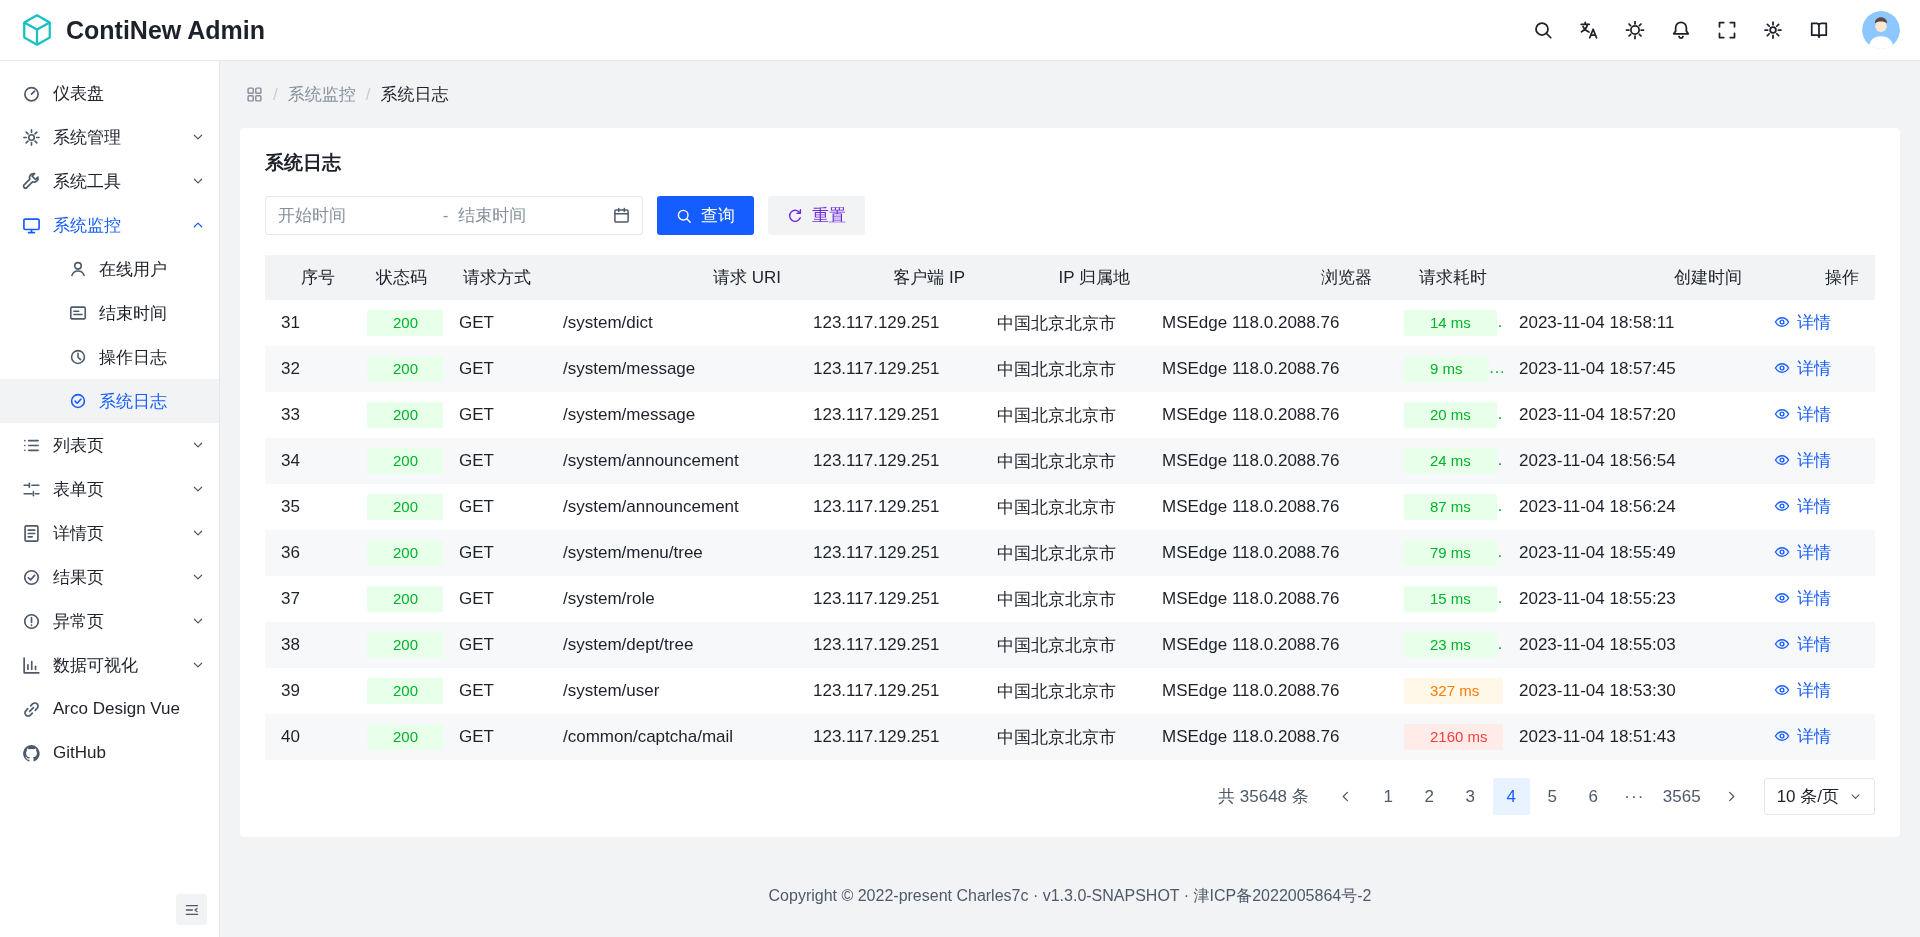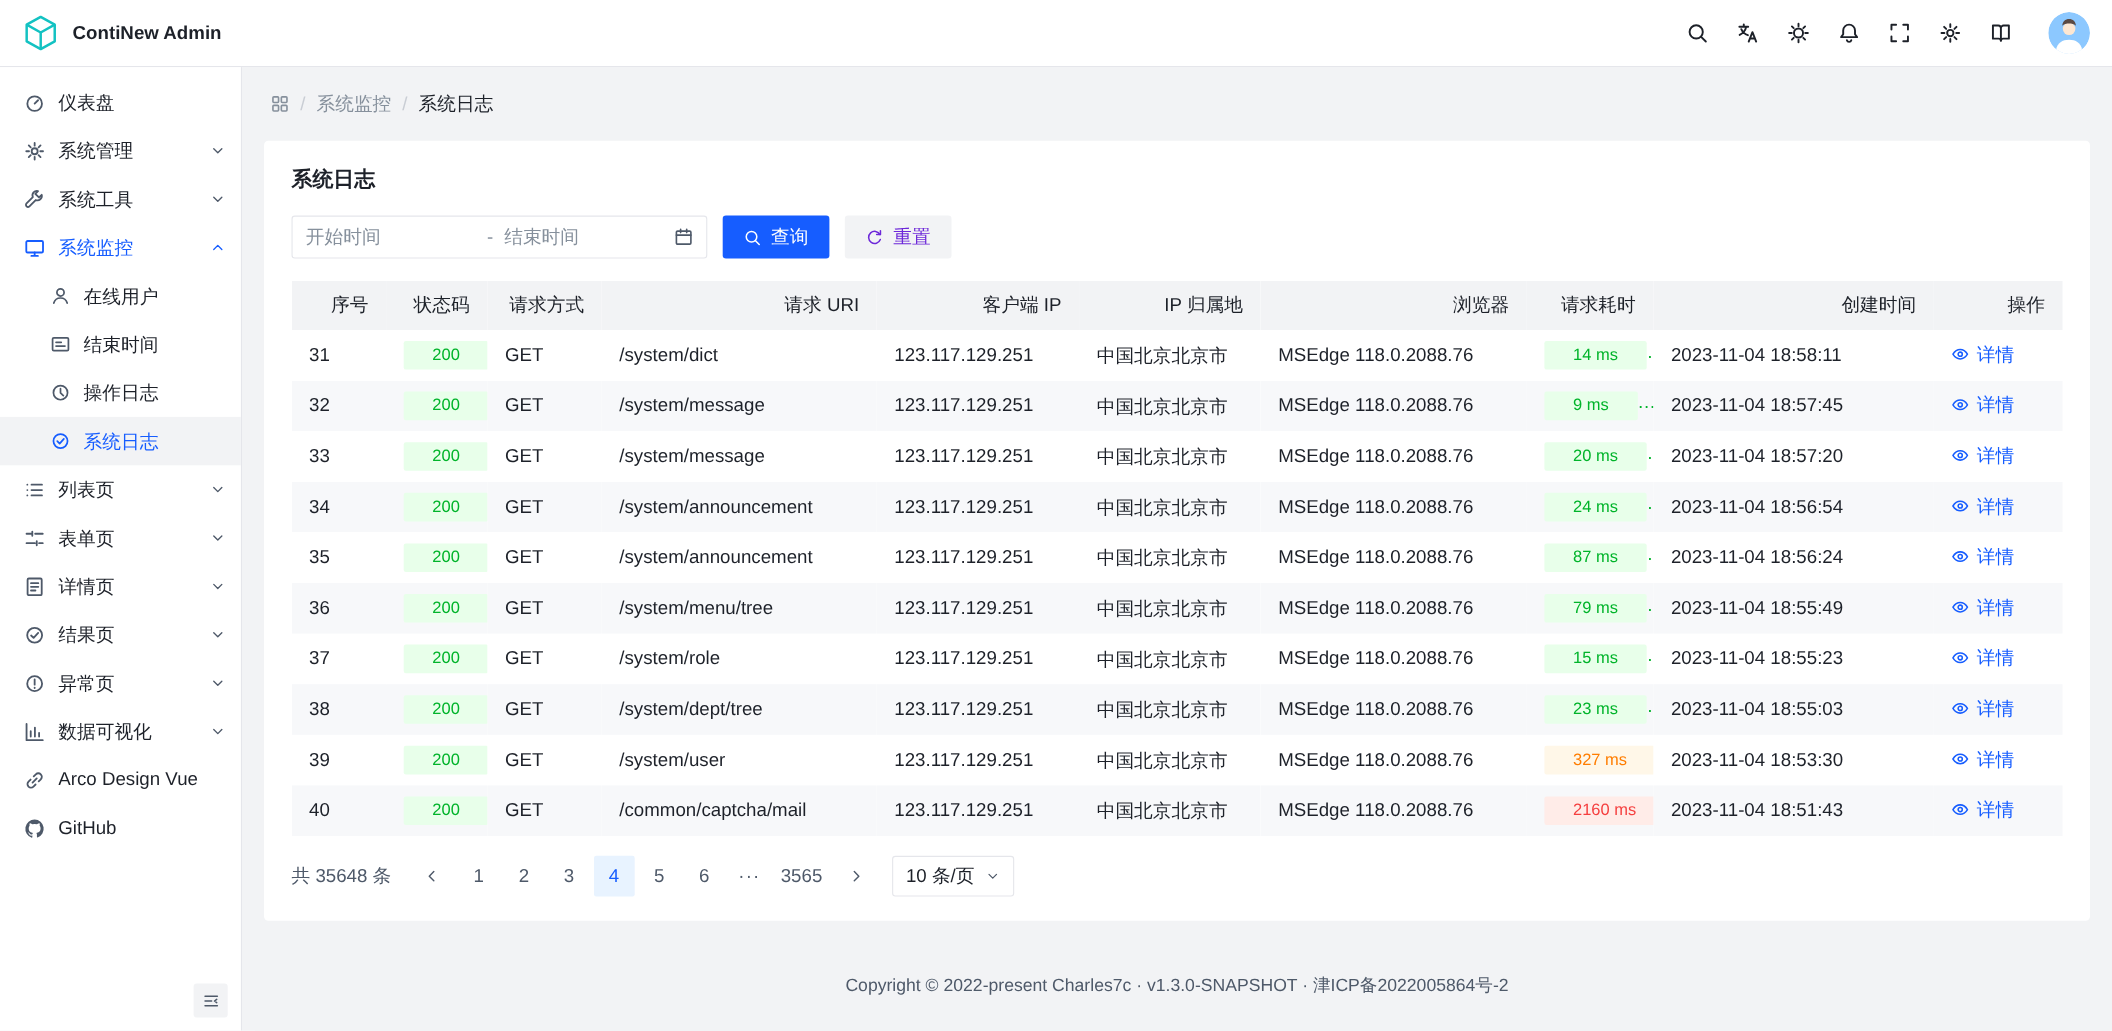--- a/index.html
+++ b/index.html
@@ -8,34 +8,34 @@
 button{font:inherit;border:none;background:none;cursor:pointer}
 input{font:inherit;border:none;outline:none;background:transparent}
 a{text-decoration:none}
 .icon{display:inline-flex;align-items:center;justify-content:center;line-height:1}
 .icon svg{display:block}
 .app{display:flex;flex-direction:column;width:100%;height:100%}
 
 .topbar{height:61px;flex:none;background:#fff;border-bottom:1px solid #e5e6eb;display:flex;align-items:center;padding:0 20px;gap:12px}
 .brand{display:flex;align-items:center;gap:12px}
 .logo{color:var(--logo,#13c2c2)}
-.app-title{font-size:17px;font-weight:600;color:#1d2129}
+.app-title{font-size:25px;font-weight:600;color:#1d2129}
 .topbar-actions{margin-left:auto;display:flex;align-items:center;gap:4px}
 .action-btn{width:42px;height:42px;border-radius:50%;display:flex;align-items:center;justify-content:center;color:#1d2129;font-size:20px}
 .avatar{width:38px;height:38px;border-radius:50%;overflow:hidden;margin-left:10px;cursor:pointer;flex:none}
 
 .layout{flex:1;display:flex;min-height:0}
 .sidebar{width:220px;flex:none;background:#fff;border-right:1px solid #e5e6eb;position:relative;padding-top:10px}
 .side-item{height:44px;display:flex;align-items:center;gap:12px;padding:0 14px 0 22px;font-size:17px;color:#1d2129;cursor:pointer;white-space:nowrap}
 .side-item .icon{font-size:19px;color:#4e5969;flex:none}
 .side-item .label{flex:1;overflow:hidden;text-overflow:ellipsis}
 .side-item .chev{font-size:14px;color:#4e5969;flex:none}
 .side-item.active{color:var(--primary,#165dff)}
 .side-item.active .icon,.side-item.active .chev{color:var(--primary,#165dff)}
-.side-item.sub{padding-left:46px;font-size:17px}
+.side-item.sub{padding-left:69px;font-size:17px}
 .side-item.sub .icon{font-size:18px}
 .side-item.sub.selected{background:#f2f3f5;color:var(--primary,#165dff)}
 .side-item.sub.selected .icon{color:var(--primary,#165dff)}
 .collapse-btn{position:absolute;right:12px;bottom:12px;width:31px;height:31px;border-radius:3px;background:#f2f3f5;color:#4e5969;display:flex;align-items:center;justify-content:center;font-size:16px}
 
 .main{flex:1;display:flex;flex-direction:column;min-width:0;background:#f2f3f5;overflow:hidden}
 .breadcrumb{display:flex;align-items:center;gap:10px;padding:22px 26px;font-size:17px;color:#86909c}
 .breadcrumb .icon{font-size:17px;color:#86909c}
 .bc-sep{color:#c9cdd4}
 .bc-link{color:#86909c;cursor:pointer}
@@ -58,21 +58,21 @@
 th{height:45px;background:#f2f3f5;font-weight:500;text-align:right;padding:0 16px;font-size:17px;color:#1d2129;white-space:nowrap;overflow:hidden}
 td{height:46px;padding:0 16px;font-size:17px;color:#1d2129;white-space:nowrap;overflow:hidden;text-overflow:ellipsis}
 tbody tr:nth-child(even){background:#f7f8fa}
 .tag{display:inline-block;padding:3px 26px;border-radius:2px;font-size:15px;line-height:1.35}
 .tag-success{background:var(--success_bg,#e8ffea);color:var(--success,#00b42a)}
 .tag-warning{background:var(--warning_bg,#fff7e8);color:var(--warning,#ff7d00)}
 .tag-danger{background:var(--danger_bg,#ffece8);color:var(--danger,#f53f3f)}
 .detail-link{display:inline-flex;align-items:center;gap:7px;color:var(--primary,#165dff);cursor:pointer;font-size:17px}
 .detail-link .icon{font-size:16px}
 
-.pagination{display:flex;align-items:center;gap:6px;margin-top:18px;font-size:17px;color:#4e5969}
+.pagination{display:flex;align-items:center;justify-content:flex-end;gap:6px;margin-top:18px;font-size:17px;color:#4e5969}
 .pg-total{margin-right:12px;color:#4e5969}
 .page-numbers{display:inline-flex;gap:4px}
 .page-btn{min-width:37px;height:37px;padding:0 6px;display:inline-flex;align-items:center;justify-content:center;border-radius:2px;color:#4e5969;cursor:pointer;font-size:17px}
 .page-btn.active{background:#e8f3ff;color:var(--primary,#165dff);font-weight:500}
 .page-btn.ellipsis{cursor:default;letter-spacing:1px}
 .page-nav{width:37px;height:37px;display:inline-flex;align-items:center;justify-content:center;color:#4e5969;font-size:15px;cursor:pointer}
 .page-size{height:37px;border:1px solid #e5e6eb;border-radius:3px;background:#fff;display:inline-flex;align-items:center;gap:10px;padding:0 12px;margin-left:8px;cursor:pointer;color:#1d2129}
 .page-size .icon{font-size:13px;color:#4e5969}
 
 .footer{margin-top:auto;text-align:center;padding:26px 0 30px;color:#4e5969;font-size:16px}

